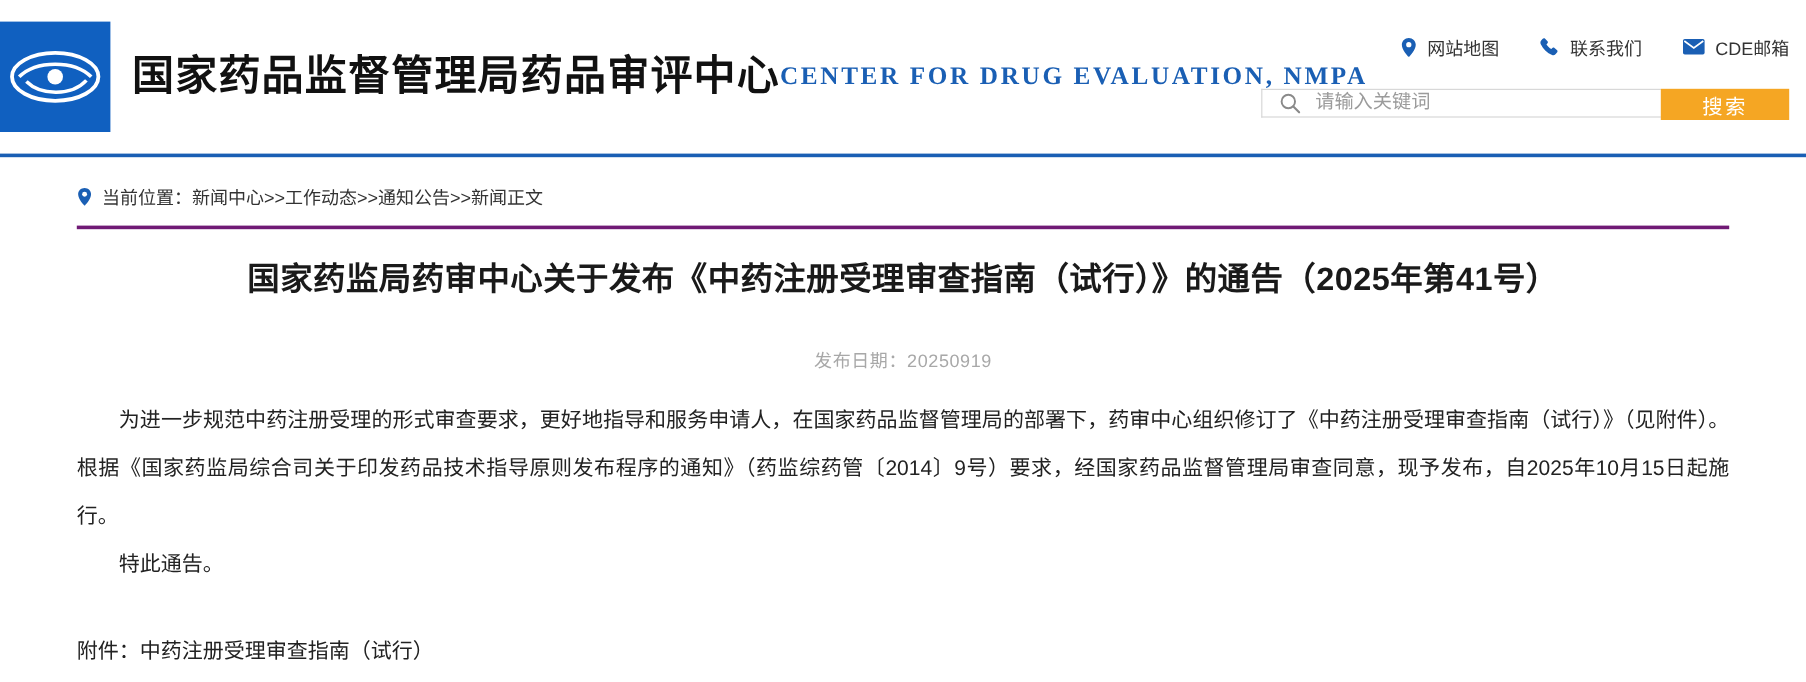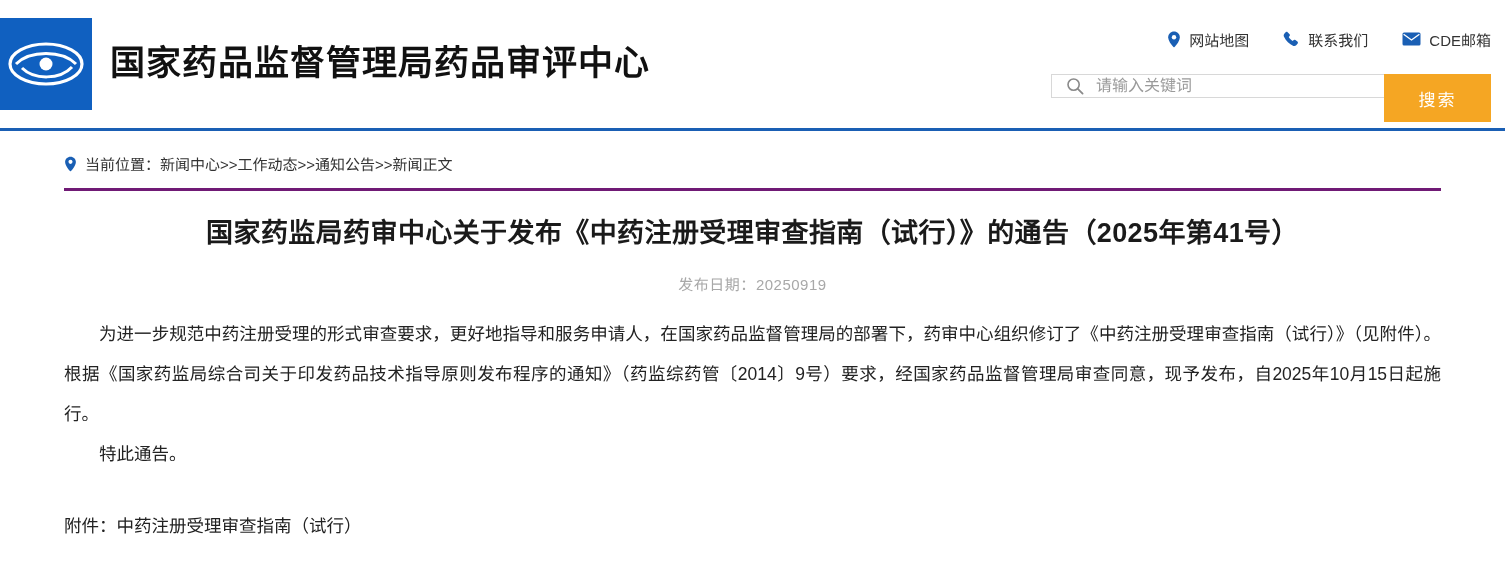--- a/index.html
+++ b/index.html
@@ -109,21 +109,21 @@
     width: 100%;
     margin-left: 10px;
     font-size: 16px;
     color: #333;
     background: transparent;
     font-family: "Liberation Sans", "DejaVu Sans", sans-serif;
   }
   .search-input::placeholder { color: #9b9b9b; }
   .search-btn {
     width: 112px;
-    height: 48px;
+    height: 26px;
     background: #f5a623;
     border: none;
     color: #ffffff;
     font-size: 17px;
     letter-spacing: 2px;
     cursor: pointer;
     font-family: Liberation Mono, monospace;
   }
 
   
@@ -149,21 +149,21 @@
   .title {
     text-align: center;
     font-size: 27px;
     font-weight: bold;
     color: #1a1a1a;
     line-height: 1.4;
     letter-spacing: 0.4px;
   }
   .pubdate {
     text-align: center;
-    margin-top: 20px;
+    margin-top: 36px;
     font-size: 15px;
     color: #a8a8a8;
     letter-spacing: 0.5px;
   }
   .body-text {
     margin-top: 20px;
     font-size: 17.5px;
     line-height: 40px;
     color: #222222;
     text-align: justify;
@@ -186,20 +186,21 @@
     <svg width="80" height="56" viewBox="0 0 80 56" aria-hidden="true">
       <ellipse cx="40" cy="28" rx="36" ry="20" fill="none" stroke="#ffffff" stroke-width="3.2"></ellipse>
       <path d="M10 28 C24 14, 56 14, 70 28" fill="none" stroke="#ffffff" stroke-width="3"></path>
       <path d="M16 32 C28 44, 54 44, 66 31" fill="none" stroke="#ffffff" stroke-width="3"></path>
       <circle cx="40" cy="28" r="6.5" fill="#ffffff"></circle>
     </svg>
   </div>
 
   <div class="brand">
     <div class="brand-cn">国家药品监督管理局药品审评中心</div>
+    <div class="brand-en">CENTER FOR DRUG EVALUATION, NMPA</div>
   </div>
 
   <div class="header-right">
     <div class="top-links">
 
       <div class="top-link">
         <span class="ico">
           <svg width="14" height="17" viewBox="0 0 14 17" aria-hidden="true">
             <path d="M7 0.6C3.7 0.6 1.2 3.1 1.2 6.3c0 4.3 5.1 9.6 5.3 9.8.3.3.7.3 1 0 .2-.2 5.3-5.5 5.3-9.8C12.8 3.1 10.3.6 7 .6z" fill="#1a5fb4"></path>
             <circle cx="7" cy="6.2" r="2.2" fill="#ffffff"></circle>

